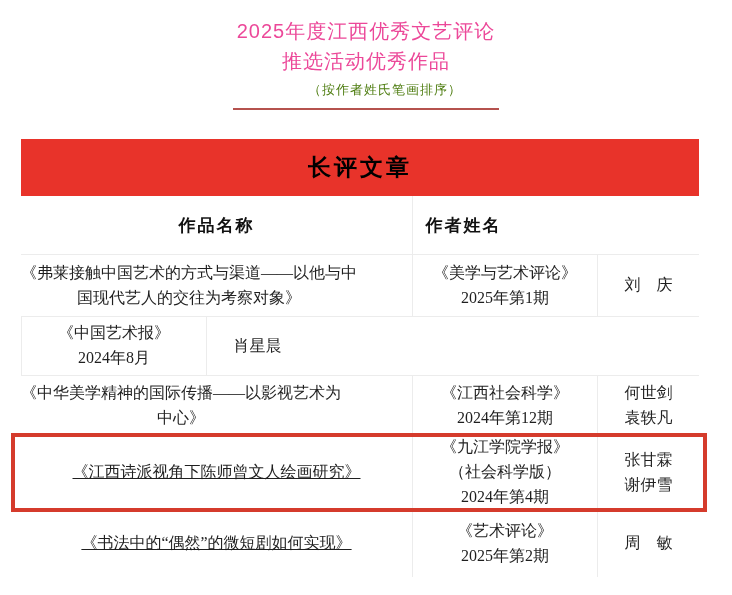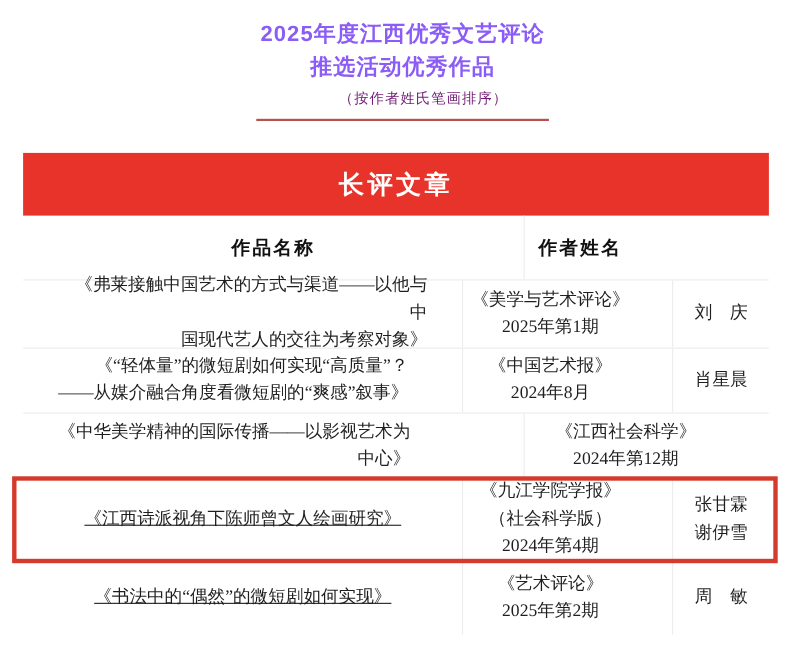--- a/index.html
+++ b/index.html
@@ -8,64 +8,63 @@
     width:732px; height:595px;
     font-family:"Liberation Sans","DejaVu Sans",sans-serif;
     overflow:hidden;
   }
   .page { position:relative; width:732px; height:595px; background:#fff; }
 
   
   .doc-header { padding-top:16px; text-align:center; }
   .title-line {
     display:block;
-    color:#8b5cf6;
+    color:#ec4899;
     font-size:20px;
-    font-weight:bold;
+    font-weight:normal;
     line-height:30px;
     letter-spacing:1px;
   }
   .subtitle {
     margin-top:5px;
-    color:#701a75;
+    color:#4d7c0f;
     font-size:13px;
     letter-spacing:1px;
     line-height:18px;
     padding-left:38px;
   }
   .title-underline {
     width:266px; height:2px;
     background:#b5524e;
     margin:9px auto 0 auto;
   }
 
   
   .content { width:678px; margin:29px 0 0 21px; }
 
   .banner {
     height:57px;
     background:#e8332a;
-    color:#ffffff;
+    color:#000000;
     display:flex; align-items:center; justify-content:center;
     font-size:23px; font-weight:bold; letter-spacing:3px;
   }
 
   .tbl { width:678px; }
   .row { display:flex; position:relative; }
   .data-row { border-top:1px solid #ececec; }
 
   .cell {
     display:flex; align-items:center;
     white-space:pre-line;
-    margin-left:32px;
   }
   .c1 { width:391px; }
   .c2 { width:185px; border-left:1px solid #ececec; justify-content:center; text-align:center; }
   .c3 { width:102px; border-left:1px solid #ececec; justify-content:center; text-align:center; }
-  .c1.left   { justify-content:flex-start; text-align:right; }
+  .c1.left   { justify-content:flex-start; text-align:center; }
   .c1.center { justify-content:center; text-align:center;text-decoration:underline; }
 
   .header-row { height:58px; }
   .header-row .cell {
     justify-content:center; text-align:center;
     font-weight:bold; font-size:17px; letter-spacing:2px; color:#111111;
   }
 
   .data-row .cell {
     font-family:"Liberation Serif","DejaVu Serif",serif;
@@ -115,32 +114,32 @@
 
       <div class="row data-row r0">
         <div class="cell c1 left">《弗莱接触中国艺术的方式与渠道——以他与中
 国现代艺人的交往为考察对象》</div>
         <div class="cell c2">《美学与艺术评论》
 2025年第1期</div>
         <div class="cell c3">刘　庆</div>
       </div>
 
       <div class="row data-row r1">
-        <div class="cell c1 left">《“轻体量”的微短剧如何实现“高质量”？
-——从媒介融合角度看微短剧的“爽感”叙事》</div>
         <div class="cell c2">《中国艺术报》
 2024年8月</div>
         <div class="cell c3">肖星晨</div>
       </div>
 
       <div class="row data-row r2">
         <div class="cell c1 left">《中华美学精神的国际传播——以影视艺术为
 中心》</div>
         <div class="cell c2">《江西社会科学》
 2024年第12期</div>
+        <div class="cell c3">何世剑
+袁轶凡</div>
       </div>
 
       <div class="row data-row r3">
         <div class="highlight-box"></div>
         <div class="cell c1 center">《江西诗派视角下陈师曾文人绘画研究》</div>
         <div class="cell c2">《九江学院学报》
 （社会科学版）
 2024年第4期</div>
         <div class="cell c3">张甘霖
 谢伊雪</div>

